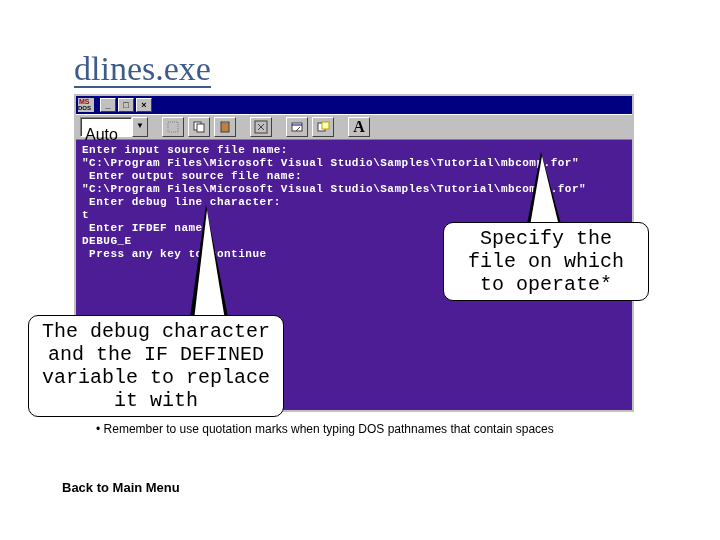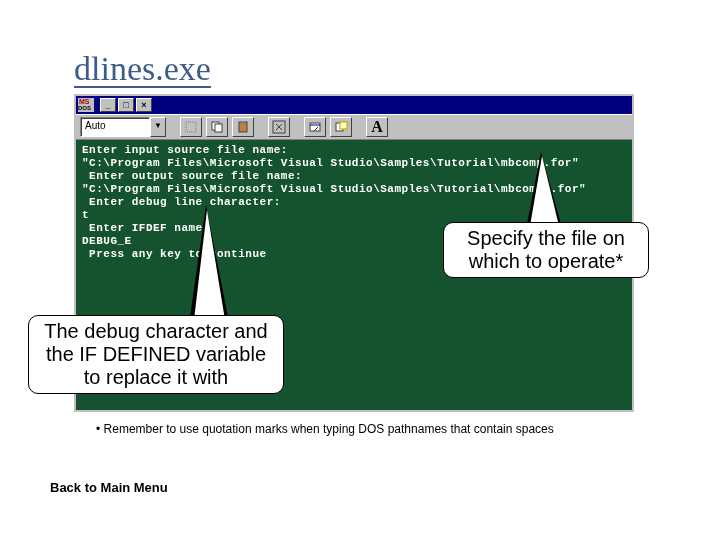--- a/index.html
+++ b/index.html
@@ -93,28 +93,28 @@
     display: flex;
     align-items: center;
     padding: 0 4px;
     gap: 4px;
   }
   .combo {
     display: flex;
     height: 20px;
   }
   .combo-field {
-    width: 70px;
+    width: 52px;
     background: #fff;
     border: 1px solid;
     border-color: #808080 #fff #fff #808080;
     box-shadow: inset 1px 1px 0 #404040;
     font-family: "MS Sans Serif", Arial, sans-serif;
-    font-size: 10px;
-    padding: 2px 4px;
+    font-size: 16px;
+    padding: 8px 4px;
   }
   .combo-btn {
     width: 16px;
     background: #c0c0c0;
     border: 1px solid;
     border-color: #fff #404040 #404040 #fff;
     font-size: 8px;
     text-align: center;
     line-height: 16px;
   }
@@ -130,37 +130,37 @@
     font-size: 11px;
   }
   .tbtn svg { width: 14px; height: 14px; }
   .tbtn-sep { width: 6px; }
   .font-a {
     font-family: "Times New Roman", serif;
     font-weight: bold;
     font-size: 16px;
   }
   .console {
-    background: #14532d;
+    background: #4c1d95;
     color: #fff;
     font-family: "Courier New", monospace;
     font-size: 11px;
     font-weight: bold;
     line-height: 13px;
     padding: 4px 6px 4px 6px;
     min-height: 270px;
     white-space: pre;
     letter-spacing: 0.5px;
   }
   .callout {
     position: absolute;
     background: #fff;
     border: 1.5px solid #000;
     border-radius: 10px;
-    font-family: Liberation Sans, sans-serif;
+    font-family: Liberation Mono, monospace;
     font-size: 20px;
     text-align: center;
     padding: 4px 10px;
     line-height: 1.15;
   }
   .callout-right {
     top: 222px;
     left: 443px;
     width: 206px;
   }
@@ -214,21 +214,21 @@
     font-family: Arial, sans-serif;
     font-size: 12px;
     line-height: 1.25;
   }
   .bullet-note::before {
     content: "• ";
   }
   .back-link {
     position: absolute;
     top: 480px;
-    left: 50px;
+    left: 62px;
     font-family: Arial, sans-serif;
     font-size: 13px;
     font-weight: bold;
   }
 </style>
 </head>
 <body>
 
 <div class="page-title">dlines.exe</div>
 

